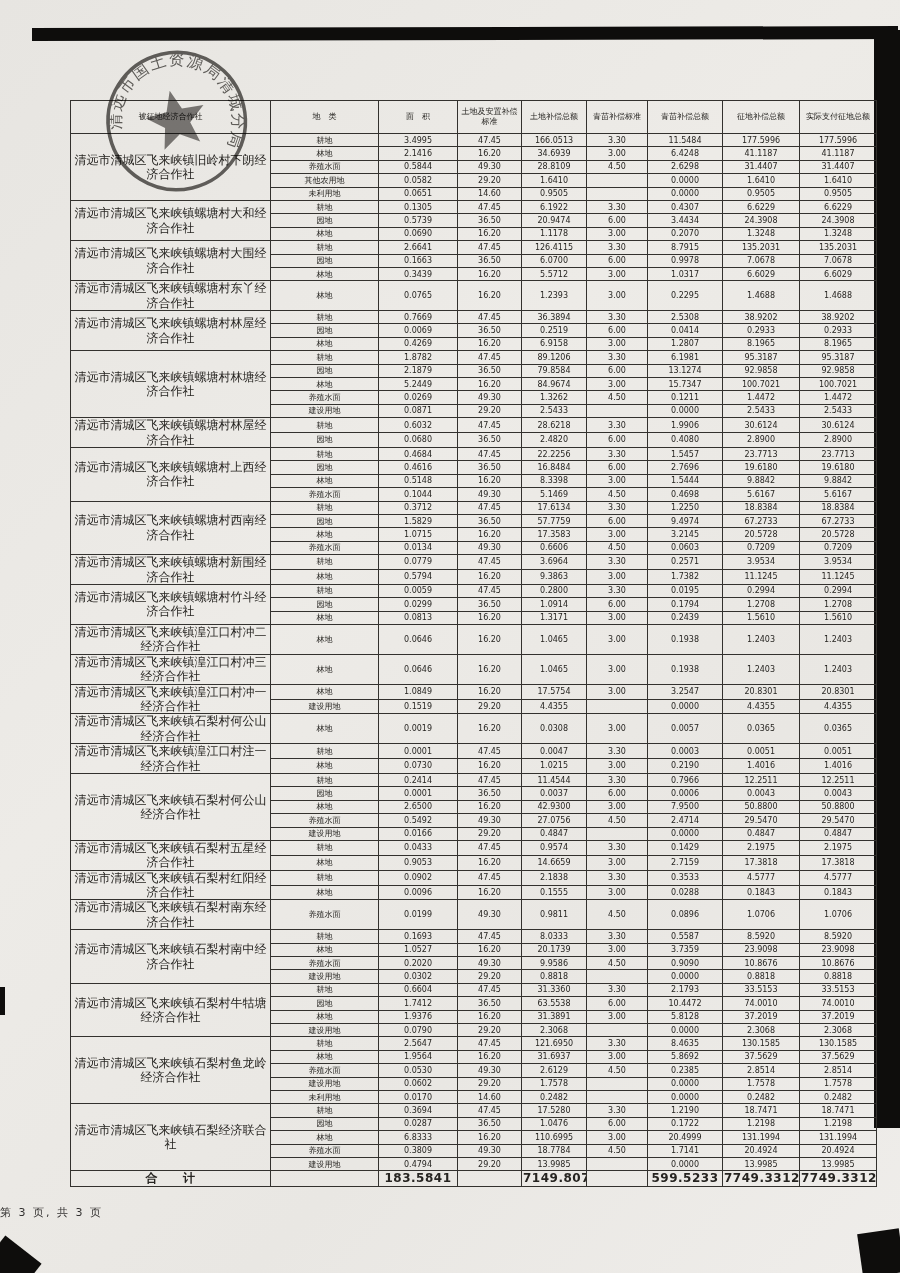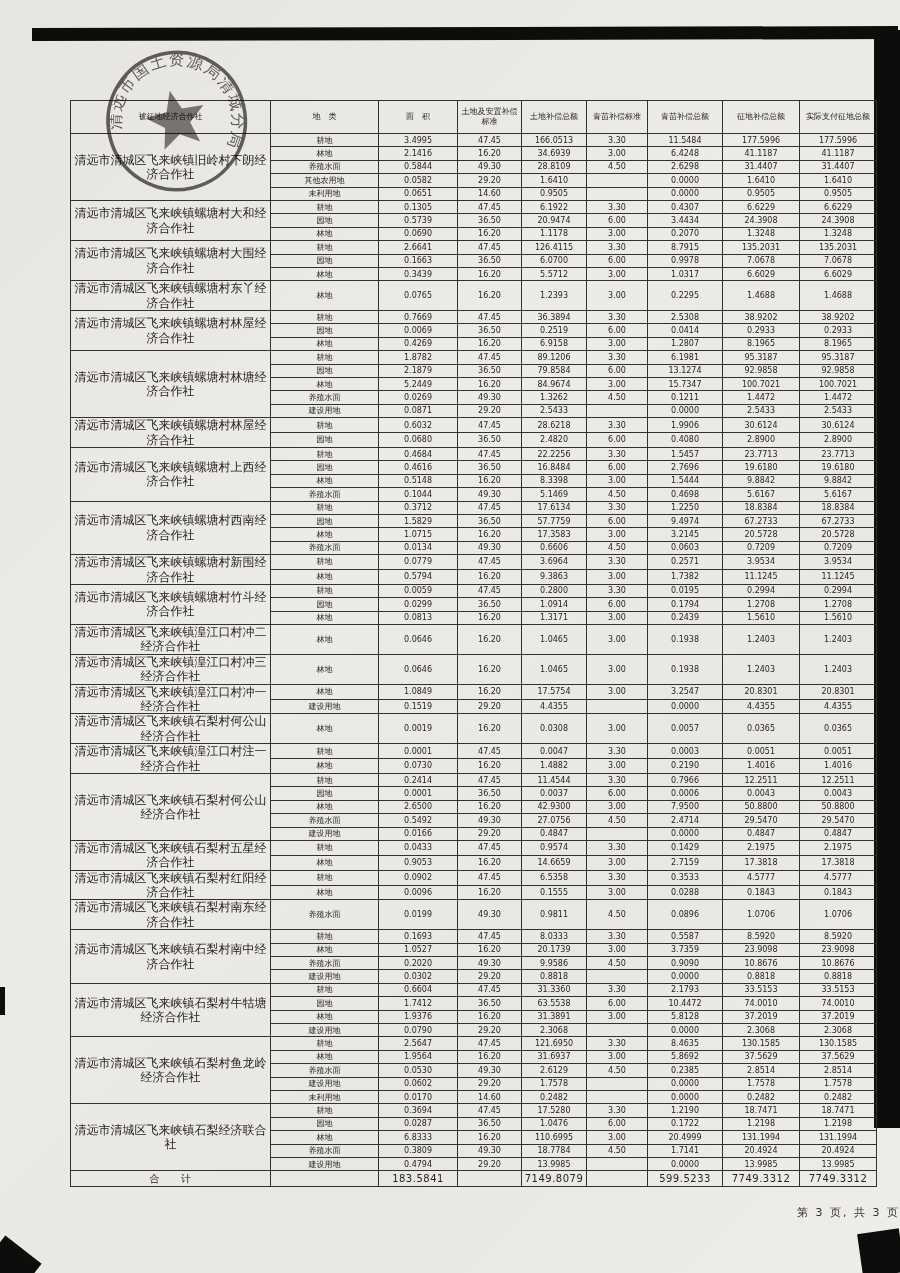--- a/index.html
+++ b/index.html
@@ -27,32 +27,32 @@
   .comp th,.comp td{
     border:1px solid #33312e;
     font-size:8px;line-height:1.15;
     text-align:center;vertical-align:middle;
     padding:0 1px;height:12.4px;
     font-weight:normal;color:#262421;
     overflow:hidden;white-space:nowrap;
   }
   .comp th{height:32px;white-space:normal;line-height:1.25;font-size:8px;}
   .comp td.org{font-size:12px;white-space:normal;line-height:1.2;}
-  .comp tr.total-row td{height:15px;font-size:10px;letter-spacing:0.5px;}
+  .comp tr.total-row td{height:15px;font-size:12px;letter-spacing:0.5px;font-weight:bold;}
 
   
   .stamp{
     position:absolute;left:98px;top:40px;width:156px;height:156px;
     opacity:0.82;transform:rotate(-13deg);z-index:5;
     mix-blend-mode:multiply;pointer-events:none;
   }
 
   .footer{
     position:absolute;left:0;top:1205px;width:900px;
-    text-align:right;font-size:11px;letter-spacing:2px;color:#333130;
+    text-align:left;font-size:11px;letter-spacing:2px;color:#333130;
   }
 </style>
 </head>
 <body>
 
 <div class="artifact art-top"></div>
 <div class="artifact art-right"></div>
 <div class="artifact art-bl"></div>
 <div class="artifact art-br"></div>
 <div class="artifact art-left"></div>
@@ -515,21 +515,21 @@
         <td>0.0047</td>
         <td>3.30</td>
         <td>0.0003</td>
         <td>0.0051</td>
         <td>0.0051</td>
       </tr>
       <tr>
         <td>林地</td>
         <td>0.0730</td>
         <td>16.20</td>
-        <td>1.4882</td>
+        <td>1.0215</td>
         <td>3.00</td>
         <td>0.2190</td>
         <td>1.4016</td>
         <td>1.4016</td>
       </tr>
       <tr>
         <td rowspan="5" class="org">清远市清城区飞来峡镇石梨村何公山经济合作社</td>
         <td>耕地</td>
         <td>0.2414</td>
         <td>47.45</td>
@@ -598,21 +598,21 @@
         <td>3.00</td>
         <td>2.7159</td>
         <td>17.3818</td>
         <td>17.3818</td>
       </tr>
       <tr>
         <td rowspan="2" class="org">清远市清城区飞来峡镇石梨村红阳经济合作社</td>
         <td>耕地</td>
         <td>0.0902</td>
         <td>47.45</td>
-        <td>6.5358</td>
+        <td>2.1838</td>
         <td>3.30</td>
         <td>0.3533</td>
         <td>4.5777</td>
         <td>4.5777</td>
       </tr>
       <tr>
         <td>林地</td>
         <td>0.0096</td>
         <td>16.20</td>
         <td>0.1555</td>

